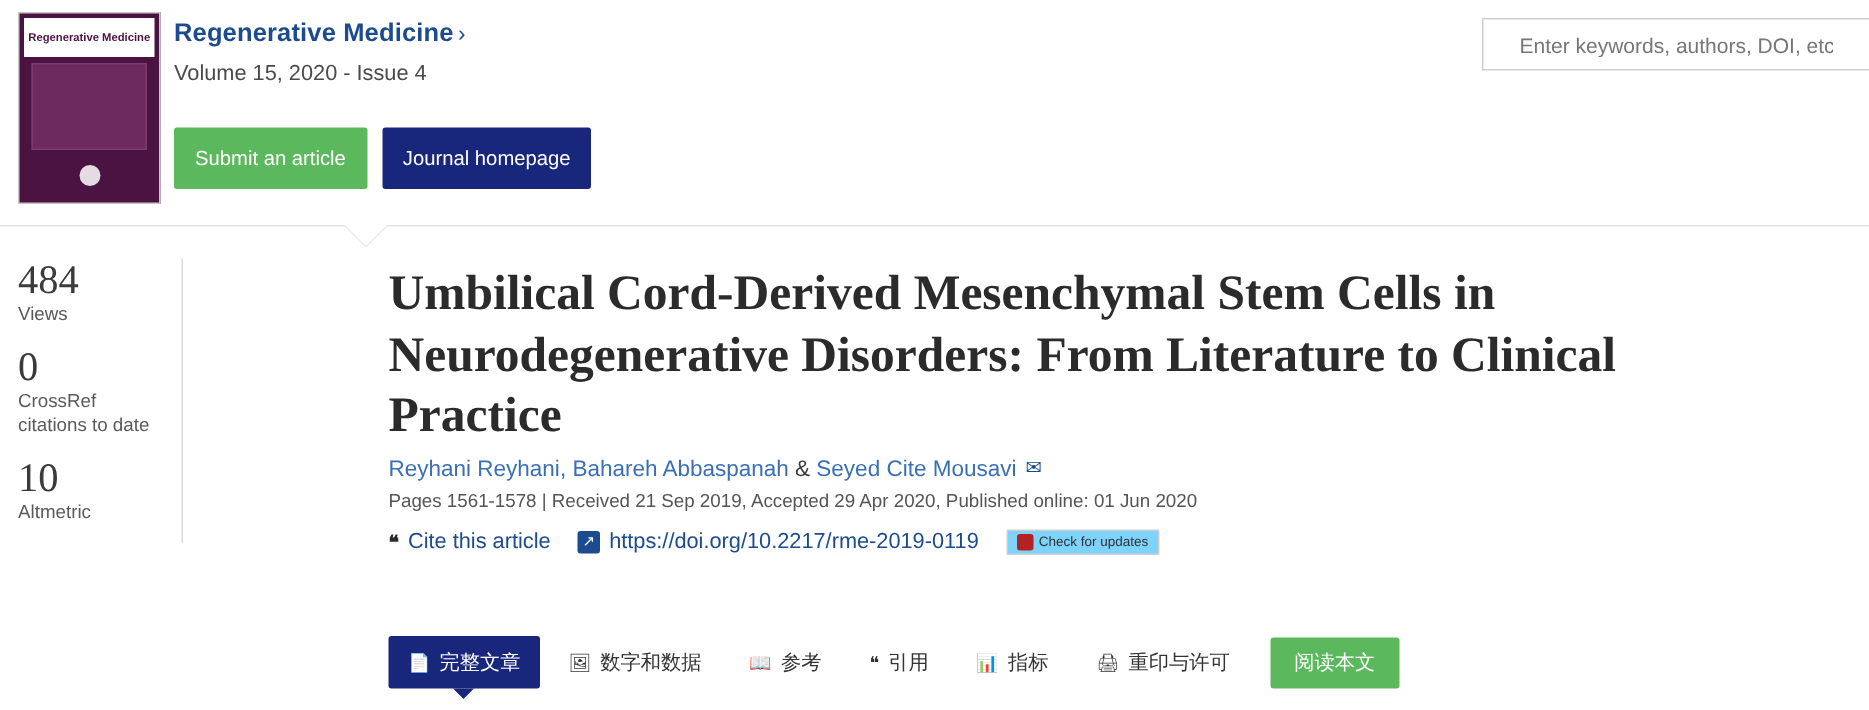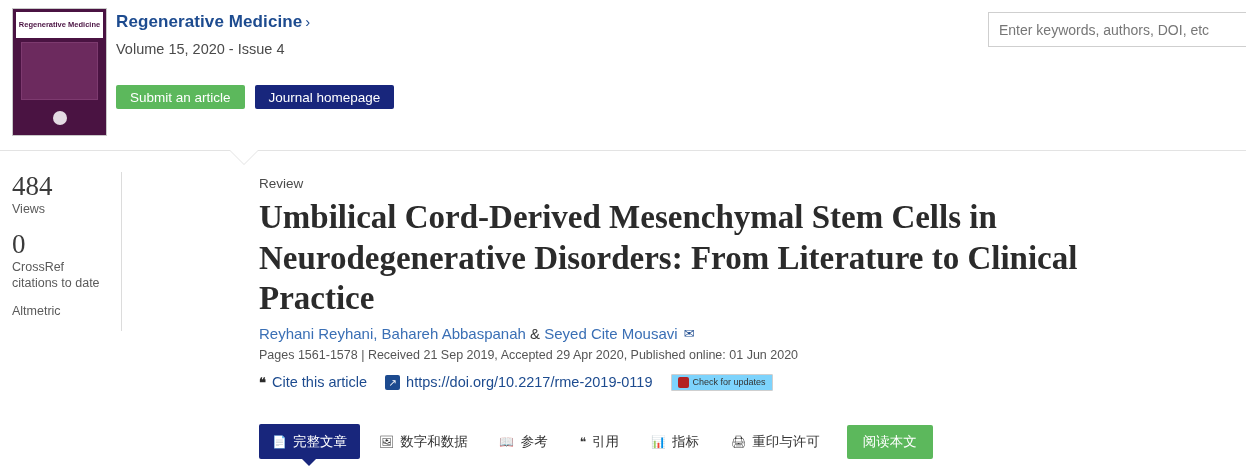--- a/index.html
+++ b/index.html
@@ -98,21 +98,21 @@
     position: absolute;
     left: 116px;
     top: 85px;
     display: flex;
     gap: 10px;
   }
   .btn {
     display: inline-flex;
     align-items: center;
     justify-content: center;
-    height: 24px;
+    height: 41px;
     padding: 0 14px;
     font-size: 13.5px;
     color: #ffffff;
     border-radius: 2px;
     cursor: pointer;
     white-space: nowrap;
   }
   .btn-green { background: #5cb85c; }
   .btn-navy  { background: #18267c; }
 
@@ -123,21 +123,21 @@
     top: 12px;
     width: 258px;
     height: 35px;
   }
   .search-input {
     width: 100%;
     height: 100%;
     box-sizing: border-box;
     border: 1px solid #cfcfcf;
     border-right: none;
-    padding: 0 10px;
+    padding: 0 24px;
     font-size: 14px;
     color: #333;
     background: #fff;
     outline: none;
   }
   .search-input::placeholder { color: #767676; }
 
   
   .caret {
     position: absolute;
@@ -352,26 +352,26 @@
 <div class="metrics">
   <div class="metric">
     <div class="metric-value">484</div>
     <div class="metric-label">Views</div>
   </div>
   <div class="metric">
     <div class="metric-value">0</div>
     <div class="metric-label">CrossRef citations to date</div>
   </div>
   <div class="metric">
+    <div class="metric-value">10</div>
     <div class="metric-label">Altmetric</div>
   </div>
 </div>
 
 <div class="article">
-  <div class="article-type">Review</div>
   <h1 class="article-title">Umbilical Cord-Derived Mesenchymal Stem Cells in Neurodegenerative Disorders: From Literature to Clinical Practice</h1>
 
   <div class="authors">
     <a href="#">Reyhani Reyhani</a><span>, </span><a href="#">Bahareh Abbaspanah</a><span class="amp"> &amp; </span><a href="#">Seyed Cite Mousavi</a><span class="envelope">✉</span>
   </div>
 
   <div class="pages-line">Pages 1561-1578 | Received 21 Sep 2019, Accepted 29 Apr 2020, Published online: 01 Jun 2020</div>
 
   <div class="links-row">
     <a class="cite-link" href="#">

